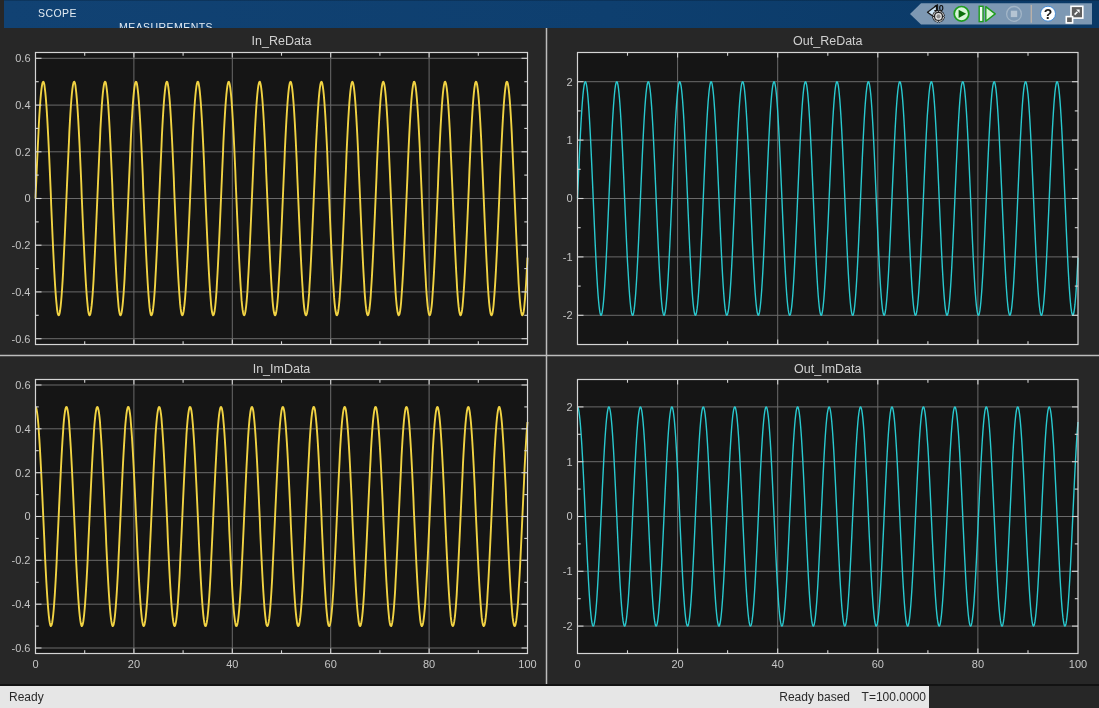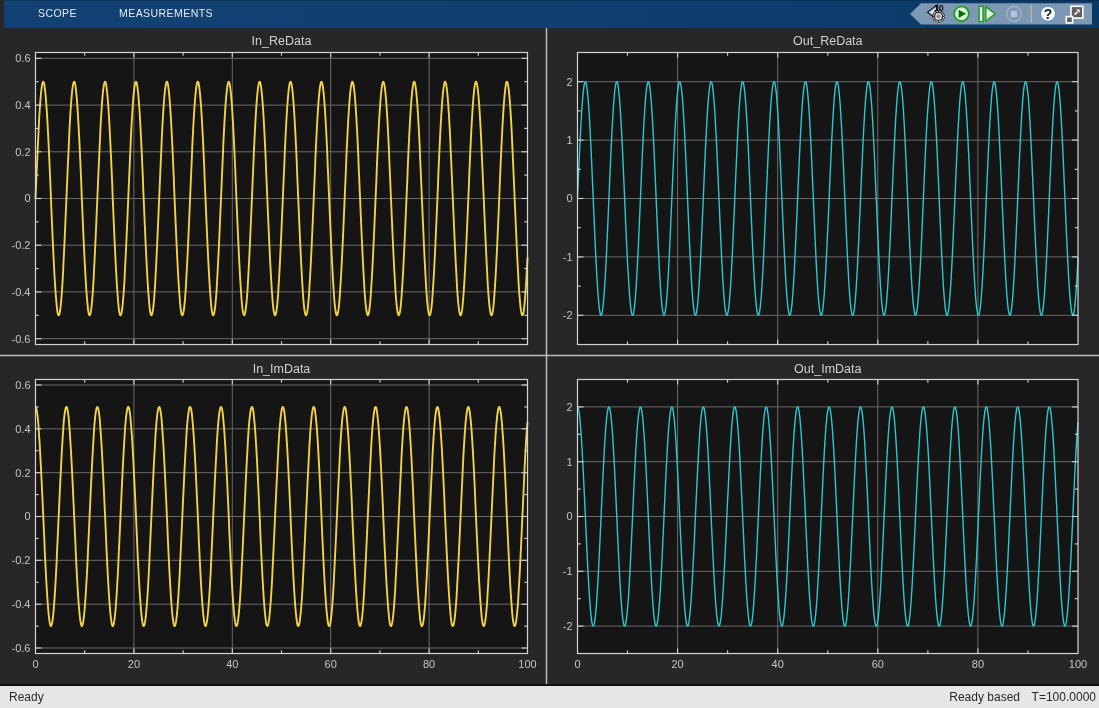--- a/index.html
+++ b/index.html
@@ -6,31 +6,31 @@
 html,body { width:1099px; height:708px; overflow:hidden; background:#272727; font-family:"Liberation Sans", sans-serif; }
 
 #toolbar { position:absolute; left:4px; top:0; width:1099px; height:28px;
   background:linear-gradient(to right,#114273 0%,#0e3f6f 55%,#0a3966 100%); }
 #toolbar::before { content:""; position:absolute; left:0; top:0; width:100%; height:1px; background:rgba(0,0,0,0.18); }
 #tabs { position:absolute; top:0; left:0; height:100%; }
 .tab { position:absolute; top:7px; color:rgba(230,237,243,0.99); font-size:10.5px; letter-spacing:0.45px; }
 #tbicons { position:absolute; left:0; top:0; }
 #main { position:absolute; left:0; top:28px; width:1099px; height:656px; background:#272727; }
 #sep { position:absolute; left:0; top:684px; width:1099px; height:2px; background:#121212; }
-#status { position:absolute; left:0; top:686px; width:1099px; height:22px; background:#e6e6e6; color:rgba(38,38,38,0.99); font-size:12px; }
+#status { position:absolute; left:0; top:686px; width:929px; height:22px; background:#e6e6e6; color:rgba(38,38,38,0.99); font-size:12px; }
 #status .l { position:absolute; left:9px; top:4px; }
 #status .r1 { position:absolute; right:79px; top:4px; }
 #status .r2 { position:absolute; right:3px; top:4px; }
 </style>
 </head>
 <body>
 <div id="toolbar">
   <div id="tabs">
     <span class="tab" style="left:34px;">SCOPE</span>
-    <span class="tab" style="left:115px;">MEASUREMENTS</span>
+    <span class="tab" style="left:115px;margin-top:14px;">MEASUREMENTS</span>
   </div>
   <div id="tbicons"><svg width="1099" height="28" viewBox="0 0 1099 28" xmlns="http://www.w3.org/2000/svg">
         <polygon points="906,13.9 917,3.2 1088,3.2 1088,24.6 917,24.6" fill="#7d98b3"></polygon>
         <polygon points="923.5,12.3 933.5,4.8 933.5,19.5" fill="#cfe6f7" stroke="#1a1a1a" stroke-width="1.3" stroke-linejoin="round"></polygon>
         <text x="929.8" y="11.3" font-size="9" font-weight="bold" fill="#0d0d0d" fill-opacity="0.99" font-family="Liberation Sans, sans-serif">10</text>
         <line x1="937.1" y1="17.5" x2="940.2" y2="18.8" stroke="#1d1d1d" stroke-width="3.8"></line>
         <line x1="935.6" y1="19.0" x2="936.9" y2="22.1" stroke="#1d1d1d" stroke-width="3.8"></line>
         <line x1="933.4" y1="19.0" x2="932.1" y2="22.1" stroke="#1d1d1d" stroke-width="3.8"></line>
         <line x1="931.9" y1="17.5" x2="928.8" y2="18.8" stroke="#1d1d1d" stroke-width="3.8"></line>
         <line x1="931.9" y1="15.3" x2="928.8" y2="14.0" stroke="#1d1d1d" stroke-width="3.8"></line>

